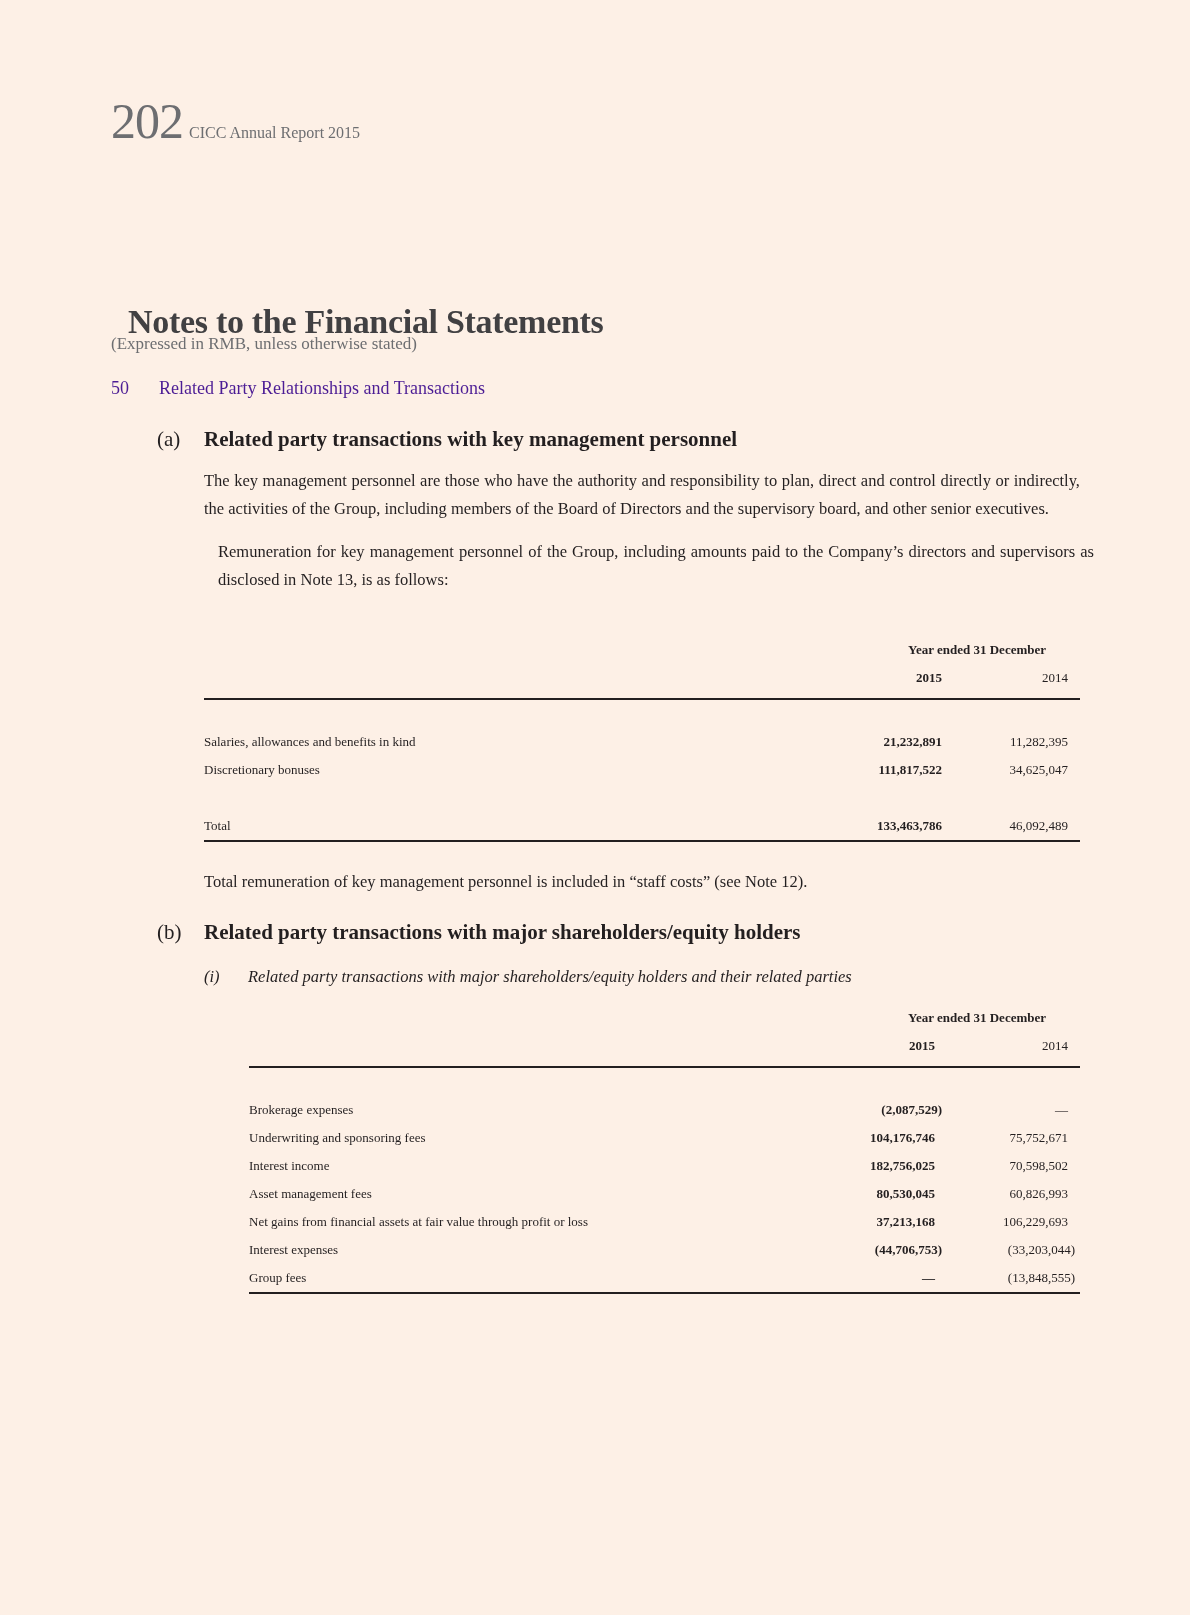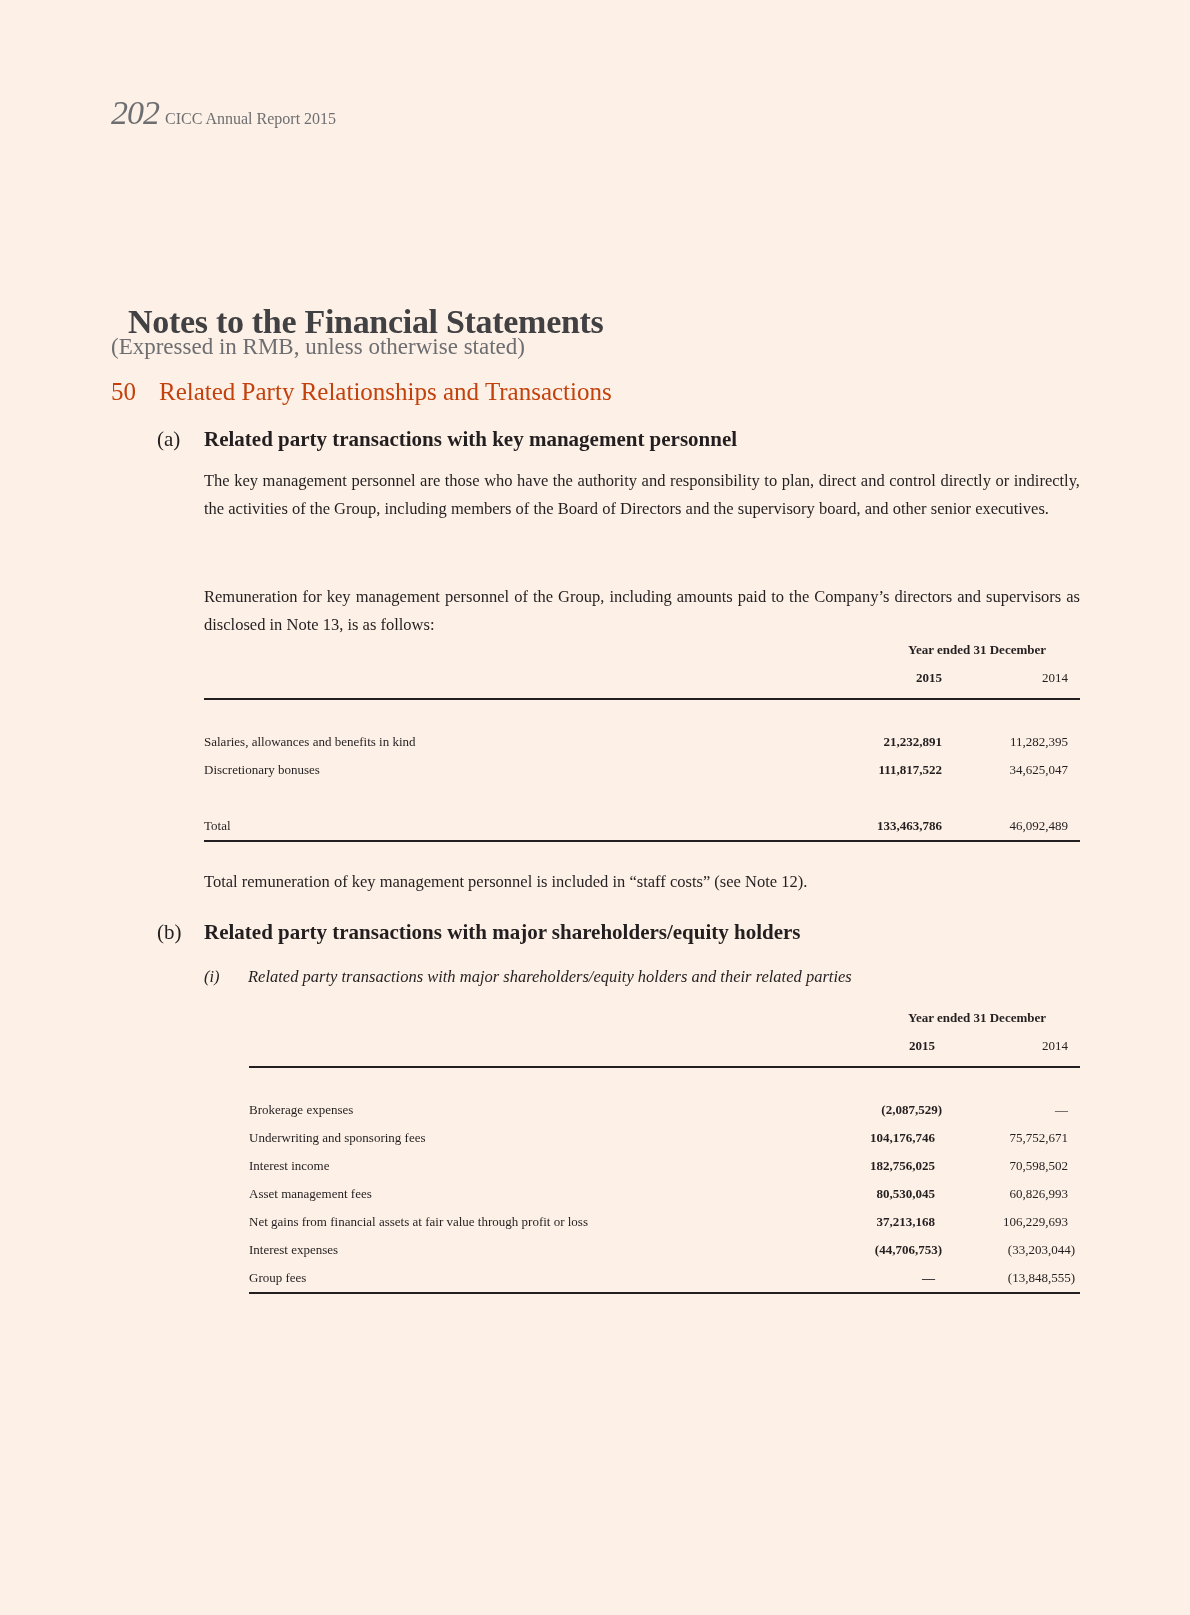--- a/index.html
+++ b/index.html
@@ -8,34 +8,34 @@
       background: #fdf0e6;
       font-family: "Liberation Serif", "DejaVu Serif", serif;
       color: #231f20;
       position: relative;
       overflow: hidden;
     }
     .page-header {
       position: absolute; left: 111px; top: 96px;
       display: flex; align-items: baseline; color: #6d6e71;
     }
-    .page-number { font-size: 34px; letter-spacing: -1px; line-height: 1; font-style: italic; }
+    .page-number { font-size: 50px; letter-spacing: -1px; line-height: 1; }
     .report-title { font-size: 16px; margin-left: 6px; }
     .notes-title {
       position: absolute; left: 111px; top: 286px;
       font-size: 34px; color: #414042; font-weight: bold; margin: 17px;
       letter-spacing: -0.3px;
     }
     .notes-subtitle {
       position: absolute; left: 111px; top: 334px;
-      font-size: 23px; color: #6d6e71;
+      font-size: 17px; color: #6d6e71;
     }
     .section-heading {
       position: absolute; left: 111px; top: 378px;
-      font-size: 25px; color: #c2410c; margin: 0; font-weight: normal;
+      font-size: 18px; color: #4c1d95; margin: 0; font-weight: normal;
       display: flex;
       justify-content: space-between;
     }
     .section-heading .num { width: 48px; }
     .sub-heading {
       position: absolute; left: 157px;
       font-size: 21px; font-weight: bold; color: #231f20; margin: 0;
       display: flex;
     }
     .sub-heading .letter { width: 47px; font-weight: normal; }
@@ -74,21 +74,21 @@
   <span class="num">50</span>
   <span>Related Party Relationships and Transactions</span>
 </h2>
 
 <h3 class="sub-heading" style="top:427px;">
   <span class="letter">(a)</span>
   <span>Related party transactions with key management personnel</span>
 </h3>
 
 <p class="para" style="top:467px;">The key management personnel are those who have the authority and responsibility to plan, direct and control directly or indirectly, the activities of the Group, including members of the Board of Directors and the supervisory board, and other senior executives.</p>
-<p class="para" style="top:583px;">Remuneration for key management personnel of the Group, including amounts paid to the Company’s directors and supervisors as disclosed in Note 13, is as follows:</p>
+<p class="para" style="top:538px;margin-left:14px;">Remuneration for key management personnel of the Group, including amounts paid to the Company’s directors and supervisors as disclosed in Note 13, is as follows:</p>
 
 <table class="fin" style="left:204px; top:636px; width:876px;">
   <colgroup>
     <col style="width:590px;">
     <col style="width:150px;">
     <col style="width:136px;">
   </colgroup>
   <tbody>
       <tr class="hdr-row">
     <td></td>

